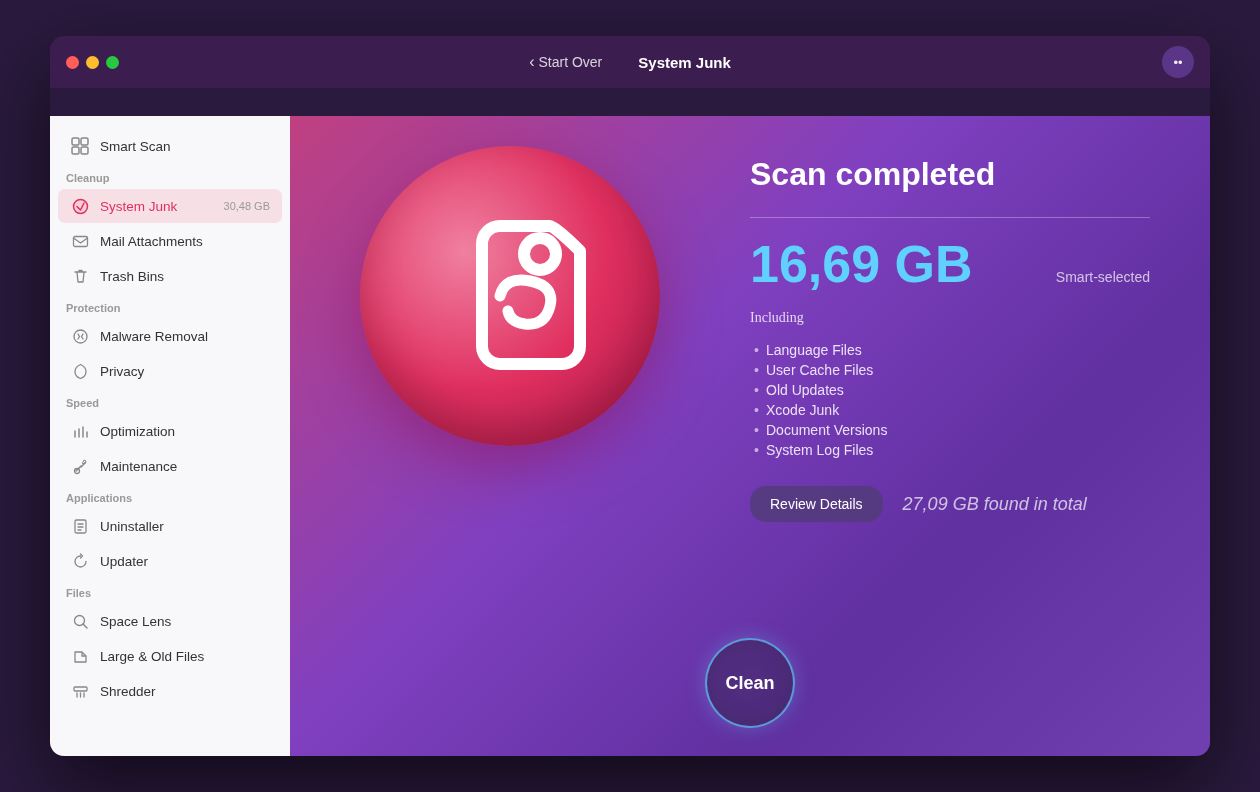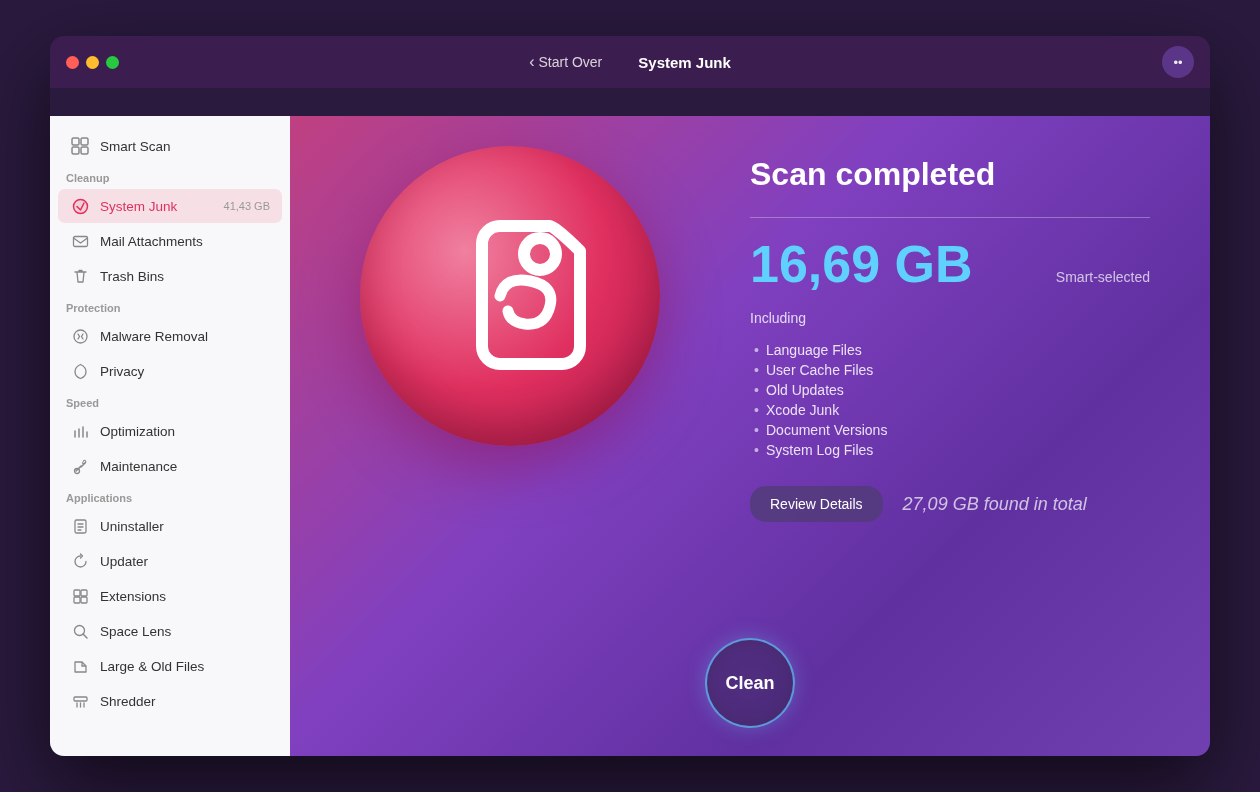--- a/index.html
+++ b/index.html
@@ -214,20 +214,21 @@
     }
     .smart-selected {
       font-size: 14px;
       color: rgba(255,255,255,0.7);
       margin-left: auto;
     }
     .including-label {
       font-size: 14px;
       color: rgba(255,255,255,0.8);
       margin-top: 4px;
+      font-family: Liberation Serif, serif;
     }
     .items-list {
       list-style: none;
       display: flex;
       flex-direction: column;
       gap: 4px;
     }
     .items-list li {
       font-size: 14px;
       color: rgba(255,255,255,0.85);
@@ -325,21 +326,21 @@
       <div id="sidebar-sections">
           <div class="sidebar-section-label">Cleanup</div>
           <div class="sidebar-item active">
             <span class="icon">
               <svg width="17" height="17" viewBox="0 0 17 17" fill="none">
                 <circle cx="8.5" cy="8.5" r="7" stroke="#e03060" stroke-width="1.5" fill="rgba(240,60,100,0.1)"></circle>
                 <path d="M5 8.5 L8.5 12 L12 5" stroke="#e03060" stroke-width="1.5" stroke-linecap="round" stroke-linejoin="round"></path>
               </svg>
             </span>
             <span>System Junk</span>
-            <span class="badge">41,43 GB</span>
+            <span class="badge">30,48 GB</span>
           </div>
           <div class="sidebar-item">
             <span class="icon">
               <svg width="17" height="17" viewBox="0 0 17 17" fill="none">
                 <rect x="1.5" y="3.5" width="14" height="10" rx="1.5" stroke="#888" stroke-width="1.3" fill="none"></rect>
                 <path d="M1.5 5 L8.5 10 L15.5 5" stroke="#888" stroke-width="1.3" stroke-linecap="round"></path>
               </svg>
             </span>
             <span>Mail Attachments</span>
           </div>
@@ -403,31 +404,21 @@
           </div>
           <div class="sidebar-item">
             <span class="icon">
               <svg width="17" height="17" viewBox="0 0 17 17" fill="none">
                 <path d="M14 8.5A5.5 5.5 0 1 1 8.5 3" stroke="#888" stroke-width="1.3" stroke-linecap="round" fill="none"></path>
                 <path d="M8.5 1l2 2-2 2" stroke="#888" stroke-width="1.3" stroke-linecap="round" stroke-linejoin="round"></path>
               </svg>
             </span>
             <span>Updater</span>
           </div>
-          <div class="sidebar-item">
-            <span class="icon">
-              <svg width="17" height="17" viewBox="0 0 17 17" fill="none">
-                <rect x="2" y="2" width="6" height="6" rx="1" stroke="#888" stroke-width="1.3" fill="none"></rect>
-                <rect x="9" y="2" width="6" height="6" rx="1" stroke="#888" stroke-width="1.3" fill="none"></rect>
-                <rect x="2" y="9" width="6" height="6" rx="1" stroke="#888" stroke-width="1.3" fill="none"></rect>
-                <rect x="9" y="9" width="6" height="6" rx="1" stroke="#888" stroke-width="1.3" fill="none"></rect>
-              </svg>
-            </span>
-            <span>Extensions</span>
-          </div>
+          <div class="sidebar-section-label">Files</div>
           <div class="sidebar-item">
             <span class="icon">
               <svg width="17" height="17" viewBox="0 0 17 17" fill="none">
                 <circle cx="7.5" cy="7.5" r="5" stroke="#888" stroke-width="1.3" fill="none"></circle>
                 <line x1="11" y1="11" x2="15" y2="15" stroke="#888" stroke-width="1.5" stroke-linecap="round"></line>
               </svg>
             </span>
             <span>Space Lens</span>
           </div>
           <div class="sidebar-item">

